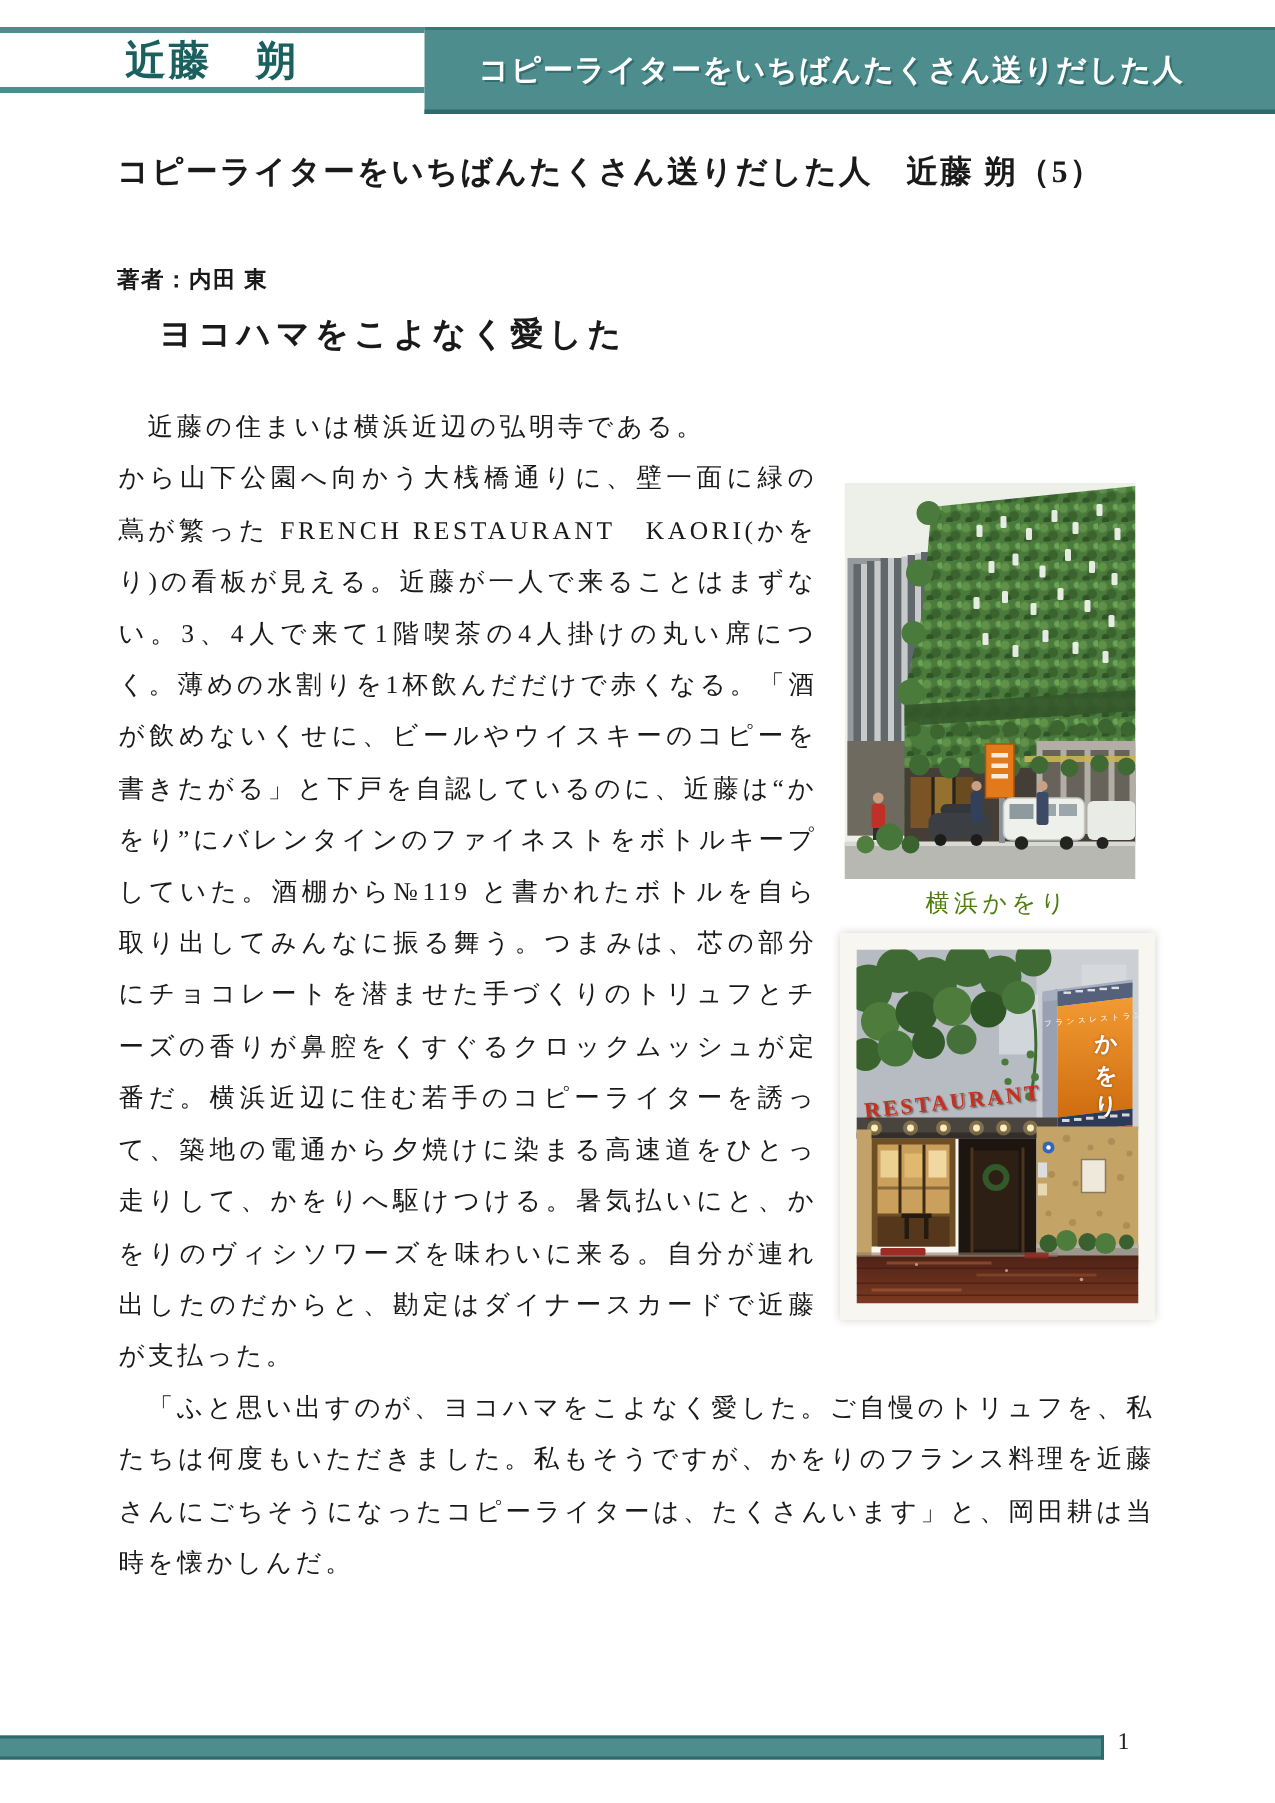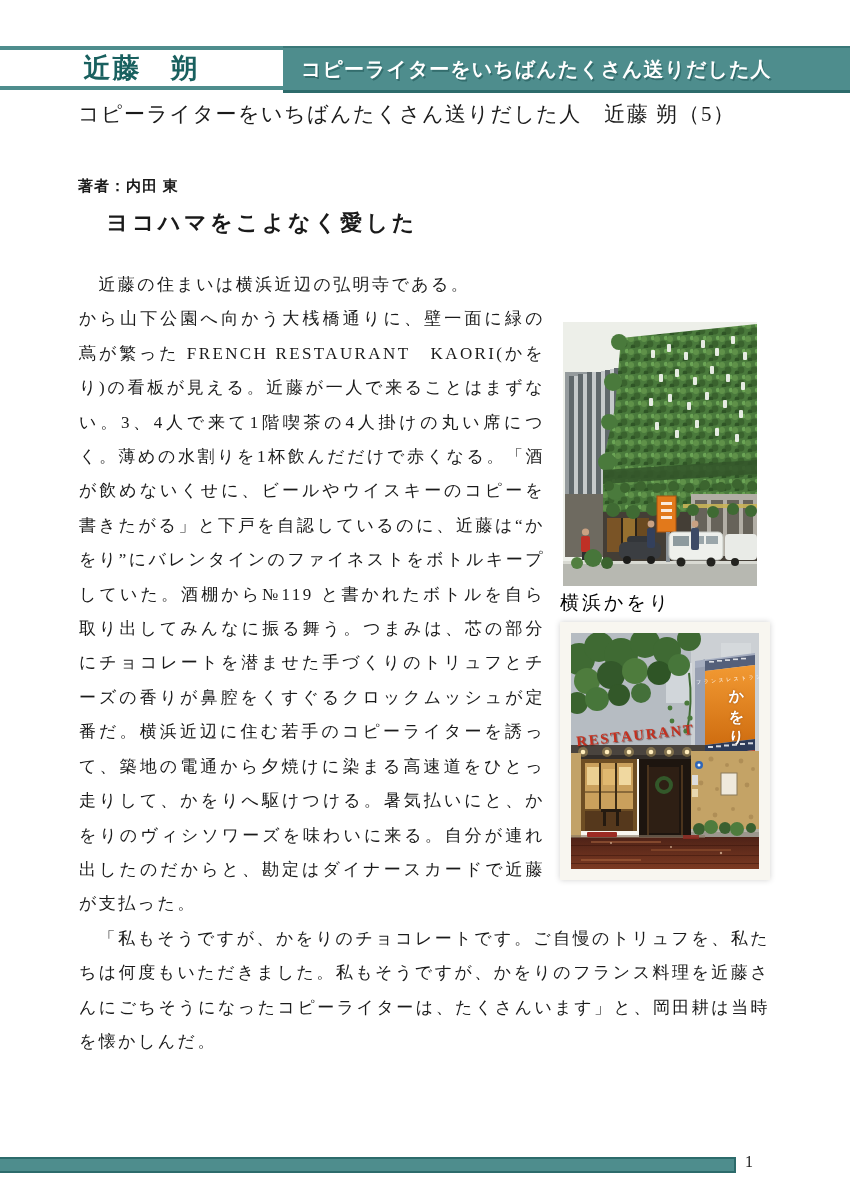--- a/index.html
+++ b/index.html
@@ -1,47 +1,47 @@
 <!DOCTYPE html>
 <html><head>
 <meta charset="utf-8">
 <style>
   html,body{margin:0;padding:0;background:#ffffff;}
   .page{position:relative;width:850px;height:1202px;background:#ffffff;overflow:hidden;
         font-family:"Liberation Serif","DejaVu Serif",serif;color:#1a1a1a;}
 
   
-  .header{position:absolute;top:46px;left:0;right:0;height:47px;display:flex;}
+  .header{position:absolute;top:18px;left:0;right:0;height:58px;display:flex;}
   .header-name-box{width:283px;box-sizing:border-box;height:44px;align-self:flex-start;
         border-top:4px solid #4e8d8d;border-bottom:4px solid #4e8d8d;background:#fff;
         display:flex;align-items:center;justify-content:center;}
   .header-name-box .nm{font-size:27px;font-weight:bold;color:#19605f;letter-spacing:2px;}
   .header-banner{flex:1;background:#4e8d8d;box-sizing:border-box;
         border-top:2px solid #3a7878;border-bottom:3px solid #2d6b6b;
-        display:flex;align-items:center;padding-left:18px;}
+        display:flex;align-items:center;padding-left:36px;}
   .header-banner .bn{font-family:"Liberation Sans","DejaVu Sans",sans-serif;font-weight:bold;
         font-size:20px;color:#ffffff;letter-spacing:1px;text-shadow:1.5px 1.5px 0 rgba(20,70,70,.45);}
 
   
-  .title{position:absolute;top:100px;left:78px;margin:0;font-size:21px;font-weight:normal;letter-spacing:1.5px;}
+  .title{position:absolute;top:100px;left:78px;margin:0;font-size:21px;font-weight:bold;letter-spacing:1.5px;}
   .author{position:absolute;top:141px;left:78px;font-size:15px;font-weight:bold;letter-spacing:1px;margin-top:36px;}
   .section-heading{position:absolute;top:192px;left:90px;margin:16px;font-size:22px;font-weight:bold;letter-spacing:3.5px;}
 
   
   .body-text{position:absolute;top:268px;left:79px;width:691px;
         font-size:17px;line-height:34.4px;letter-spacing:2.4px;text-align:justify;}
   .para{margin:0;font-family:Liberation Serif, serif;}
   .first-line{text-align-last:justify;}
 
   
   .photo-column{float:right;width:210px;margin-left:15px;margin-top:20px;}
   .photo{margin:0;}
   .photo1{width:194px;height:264px;margin-left:3px;}
   .photo1 svg{display:block;width:194px;height:264px;}
-  .caption{text-align:left;font-size:19px;letter-spacing:3px;line-height:22px;margin:6px 0 8px;color:#000000;}
+  .caption{text-align:center;font-size:16px;letter-spacing:3px;line-height:22px;margin:6px 0 8px;color:#4d7c0f;}
   .photo2{position:relative;width:188px;height:236px;padding:11px;background:#f8f6f0;
         box-shadow:0 0 6px rgba(0,0,0,.18);box-sizing:content-box;}
   .photo2 svg{display:block;width:188px;height:236px;}
   .restaurant-letters{position:absolute;left:16px;top:96px;transform:rotate(-6deg);
         color:#c5301f;font-weight:bold;font-size:14.5px;letter-spacing:2px;
         text-shadow:1px 1px 1px rgba(60,10,0,.55);white-space:nowrap;}
   .kaori-sign-text{position:absolute;left:159px;top:57px;writing-mode:vertical-rl;text-orientation:upright;
         color:#ffffff;font-size:15px;font-weight:bold;letter-spacing:3px;
         text-shadow:0 0 2px rgba(120,50,0,.65);}
 
@@ -384,18 +384,18 @@
           </g>
           <rect x="16" y="199" width="30" height="5" rx="1" fill="#9c2c24"></rect>
           <rect x="112" y="202" width="16" height="4" fill="#8c2820" opacity="0.85"></rect>
         </svg>
         <div class="restaurant-letters">RESTAURANT</div>
         <div class="kaori-sign-text">かをり</div>
       </figure>
     </aside>
 
     <p class="para">から山下公園へ向かう大桟橋通りに、壁一面に緑の蔦が繁った FRENCH RESTAURANT　KAORI(かをり)の看板が見える。近藤が一人で来ることはまずない。3、4人で来て1階喫茶の4人掛けの丸い席につく。薄めの水割りを1杯飲んだだけで赤くなる。「酒が飲めないくせに、ビールやウイスキーのコピーを書きたがる」と下戸を自認しているのに、近藤は“かをり”にバレンタインのファイネストをボトルキープしていた。酒棚から№119 と書かれたボトルを自ら取り出してみんなに振る舞う。つまみは、芯の部分にチョコレートを潜ませた手づくりのトリュフとチーズの香りが鼻腔をくすぐるクロックムッシュが定番だ。横浜近辺に住む若手のコピーライターを誘って、築地の電通から夕焼けに染まる高速道をひとっ走りして、かをりへ駆けつける。暑気払いにと、かをりのヴィシソワーズを味わいに来る。自分が連れ出したのだからと、勘定はダイナースカードで近藤が支払った。</p>
-    <p class="para">　「私もそうですが、かをりのチョコレートです。ご自慢のトリュフを、私たちは何度もいただきました。私もそうですが、かをりのフランス料理を近藤さんにごちそうになったコピーライターは、たくさんいます」と、岡田耕は当時を懐かしんだ。</p>
+    <p class="para">　「ふと思い出すのが、ヨコハマをこよなく愛した。ご自慢のトリュフを、私たちは何度もいただきました。私もそうですが、かをりのフランス料理を近藤さんにごちそうになったコピーライターは、たくさんいます」と、岡田耕は当時を懐かしんだ。</p>
   </div>
 
   <div class="footer-bar"></div>
   <div class="page-number">1</div>
 </div>
 
 </body></html>

